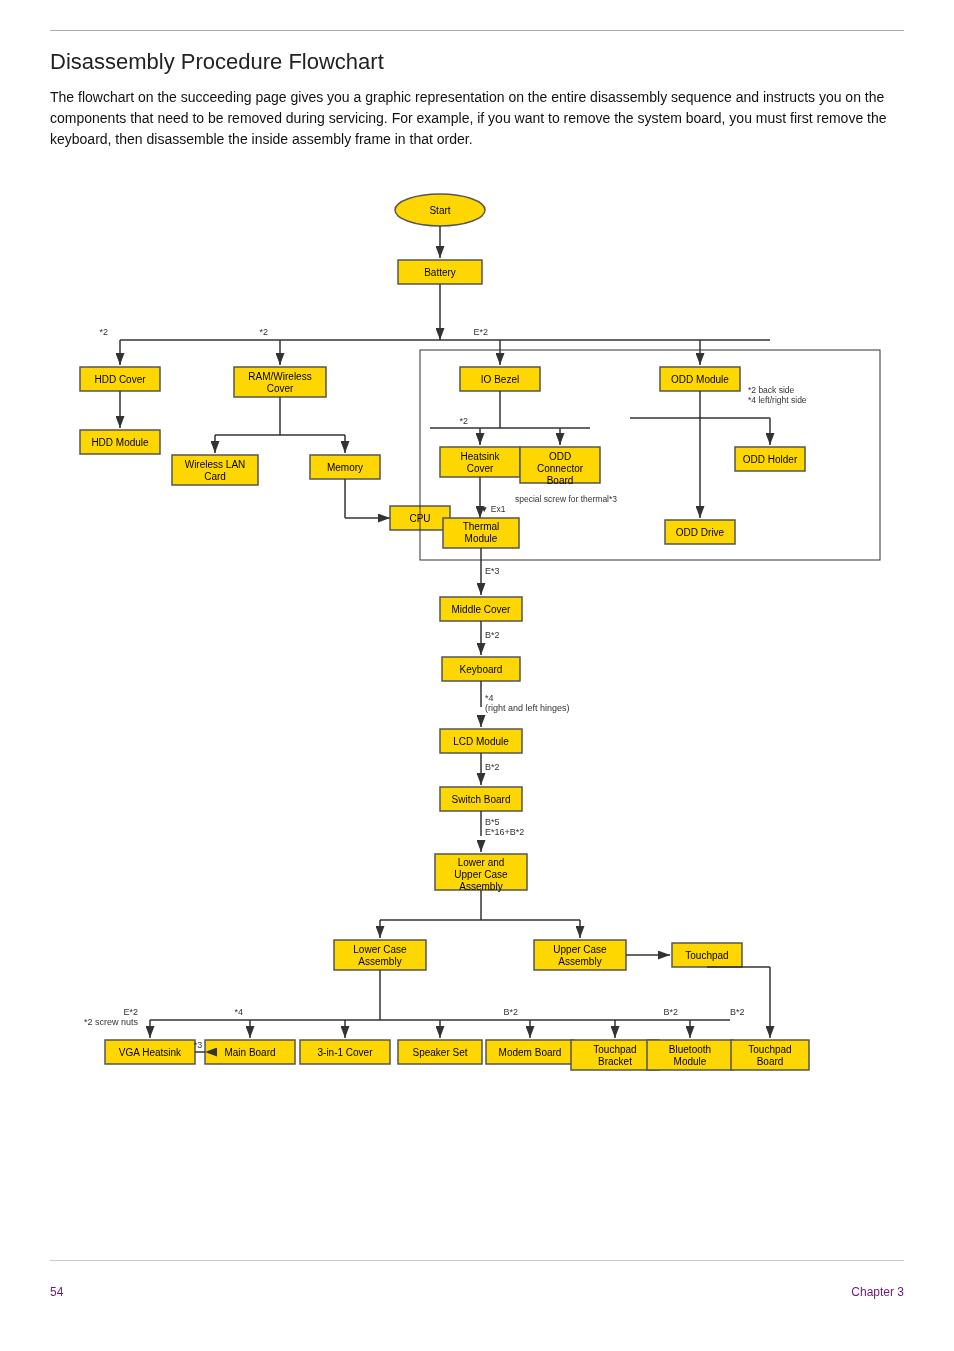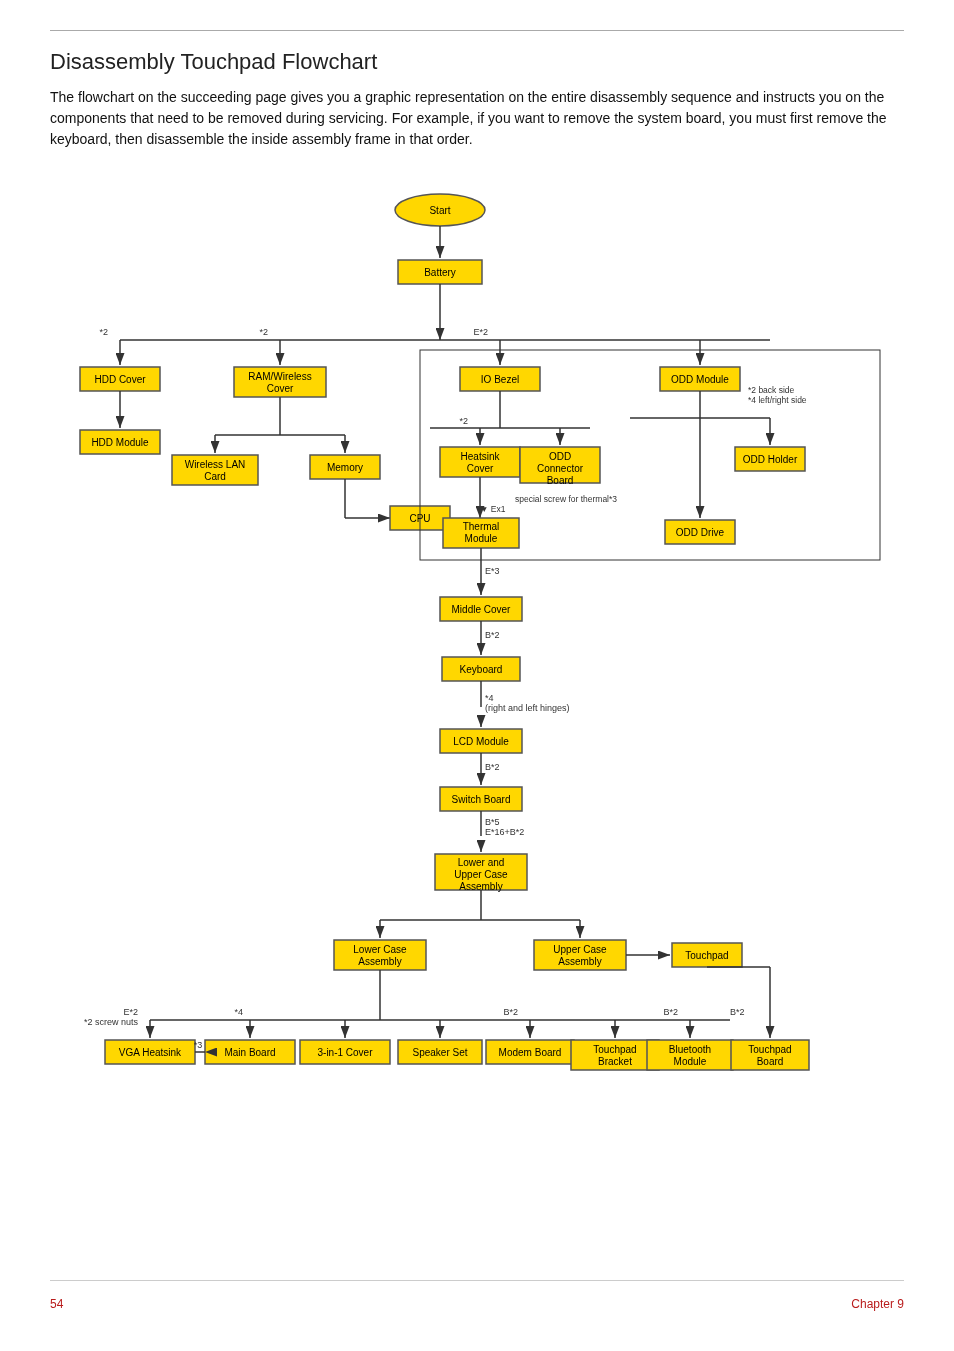--- a/index.html
+++ b/index.html
@@ -24,40 +24,39 @@
     }
     .intro-text {
       font-size: 14px;
       line-height: 1.5;
       margin-bottom: 30px;
       color: #111;
     }
     .page-footer {
       display: flex;
       justify-content: space-between;
-      margin-top: 20px;
       font-size: 12px;
-      color: #b91c1c;
+      color: #701a75;
       border-top: 1px solid #ccc;
-      padding-top: 16px;
+      padding-top: 24px;
     }
     svg.flowchart-svg {
       position: absolute;
       top: 0; left: 0;
       width: 100%;
       height: 100%;
       overflow: visible;
     }
   </style>
 </head>
 <body>
 
 <div class="top-border"></div>
 
-<h1>Disassembly Touchpad Flowchart</h1>
+<h1>Disassembly Procedure Flowchart</h1>
 
 <p class="intro-text">The flowchart on the succeeding page gives you a graphic representation on the entire disassembly sequence and instructs you on the components that need to be removed during servicing. For example, if you want to remove the system board, you must first remove the keyboard, then disassemble the inside assembly frame in that order.</p>
 
 <div style="position:relative; width:860px; margin:0 auto; height:1080px;">
   <svg class="flowchart-svg" viewBox="0 0 860 1080" xmlns="http://www.w3.org/2000/svg">
 
     <defs>
       <marker id="arrowhead" markerWidth="8" markerHeight="6" refX="8" refY="3" orient="auto">
         <polygon points="0 0, 8 3, 0 6" fill="#333"></polygon>
       </marker>
@@ -283,14 +282,14 @@
 
     <rect x="681" y="860" width="78" height="30" fill="#FFD700" stroke="#555" stroke-width="1.5"></rect>
     <text x="720" y="873" text-anchor="middle" font-size="10" fill="#000">Touchpad</text>
     <text x="720" y="885" text-anchor="middle" font-size="10" fill="#000">Board</text>
 
   </svg>
 </div>
 
 <div class="page-footer">
   <span>54</span>
-  <span>Chapter 9</span>
+  <span>Chapter 3</span>
 </div>
 
 </body></html>

